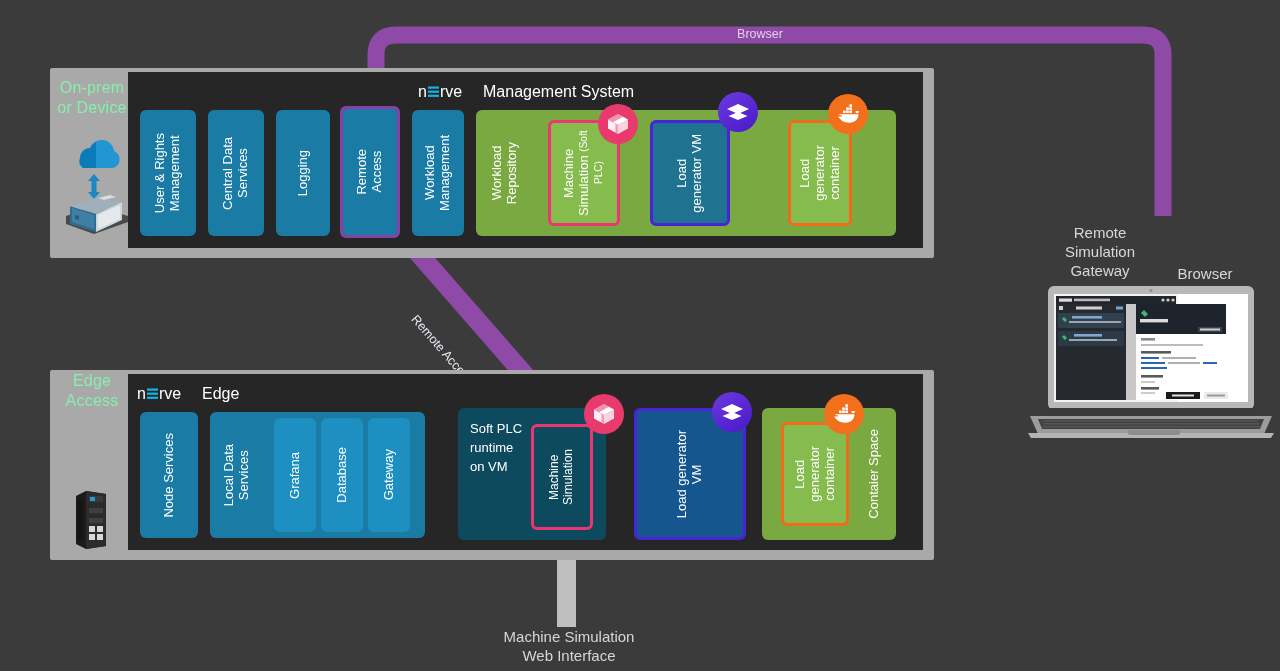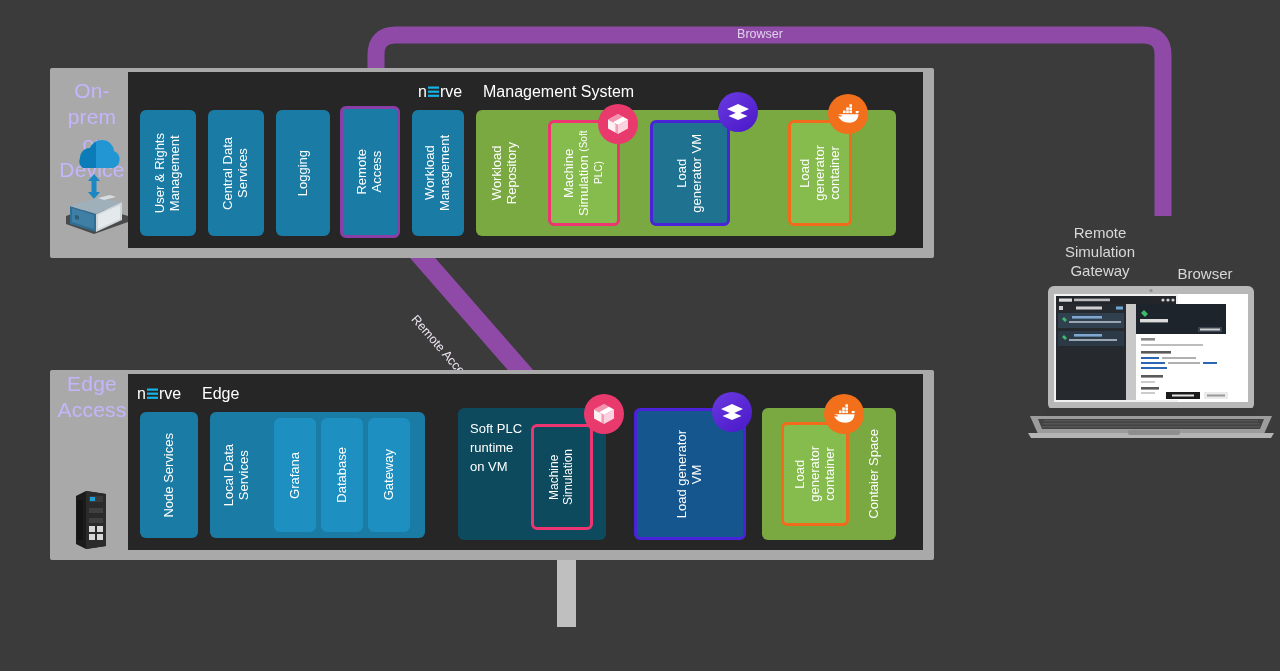--- a/index.html
+++ b/index.html
@@ -22,22 +22,22 @@
   }
 
   
   .panel{
     position:absolute;
     background:#a9a9a9;
     border-radius:2px;
   }
   .panel-label{
     position:absolute;
-    color:#c4b5fd;
-    font-size:21px;
+    color:#86efac;
+    font-size:16px;
     text-align:center;
     line-height:1.25;
     letter-spacing:.2px;
   }
   .panel-inner{
     position:absolute;
     background:#262626;
   }
   .nerve-title{
     position:absolute;
@@ -377,20 +377,24 @@
         <rect x="14.4" y="7.5" width="2.6" height="2.6"></rect>
         <rect x="11.2" y="4.4" width="2.6" height="2.6"></rect>
         <rect x="14.4" y="4.4" width="2.6" height="2.6"></rect>
         <rect x="14.4" y="1.3" width="2.6" height="2.6"></rect>
         <path d="M3,11.3 h20.5 c0,4.8 -3.4,8.4 -9,8.4 c-5.5,0 -9.5,-2.6 -11.5,-6.4 c1.6,.5 3.4,.3 4.4,-.3 c-.8,-.5 -2.4,-1.1 -4.4,-1.7 z"></path>
         <path d="M20.5,8.4 c1.6,-1 3.2,-.3 3.8,.4 c-.6,1.2 -2.2,1.7 -3.4,1.2 z"></path>
       </g>
     </svg>
   </div>
 
+  <div class="lbl" style="left:459px;top:628px;width:220px;font-size:15px;color:#d6d6d6;">
+    <span>Machine Simulation</span><br>
+    <span>Web Interface</span>
+  </div>
 
   <div class="lbl" style="left:1035px;top:224px;width:130px;font-size:15px;color:#d8d8d8;">
     <span>Remote</span><br>
     <span>Simulation</span><br>
     <span>Gateway</span>
   </div>
   <div class="lbl" style="left:1160px;top:265px;width:90px;font-size:15px;color:#d8d8d8;">Browser</div>
 
   <div class="laptop" style="left:1028px;top:286px;">
     <svg width="246" height="152" viewBox="0 0 246 152">

